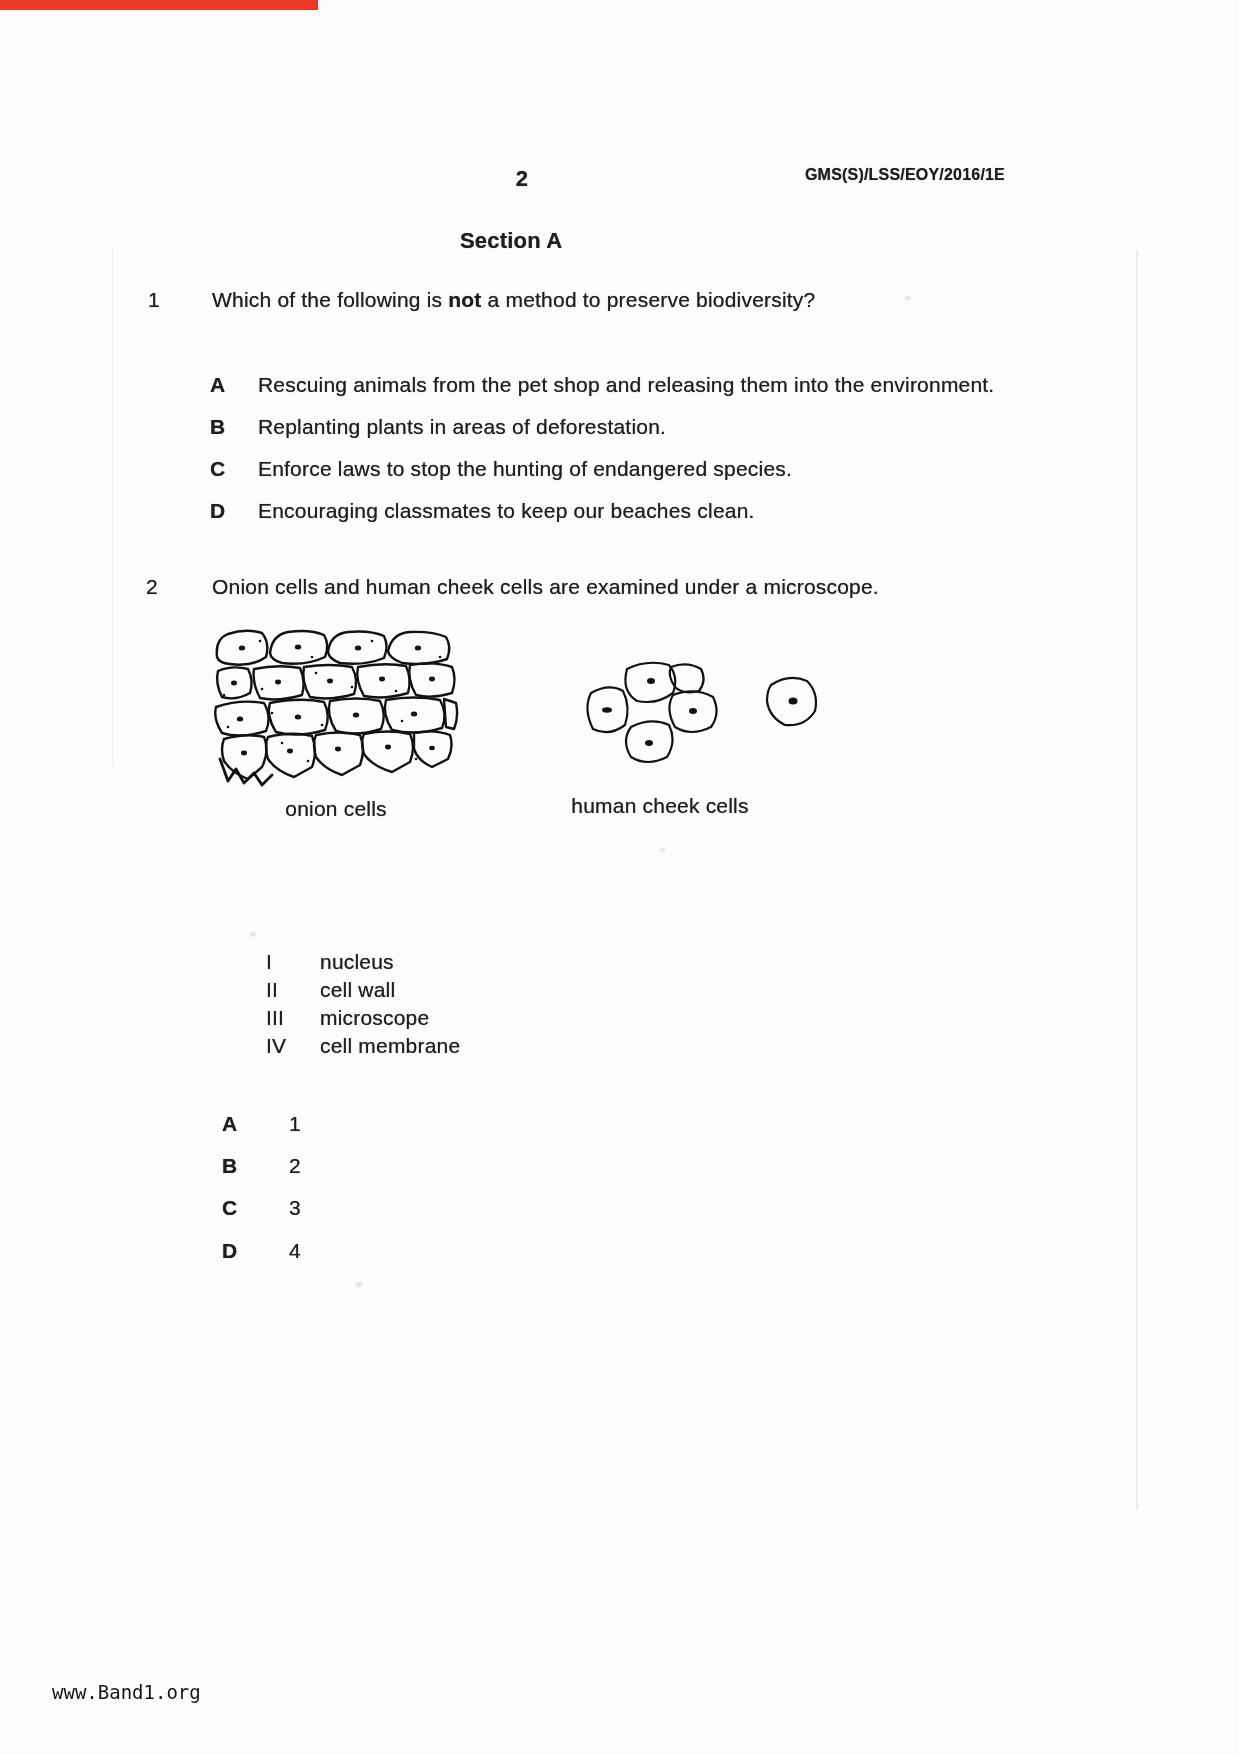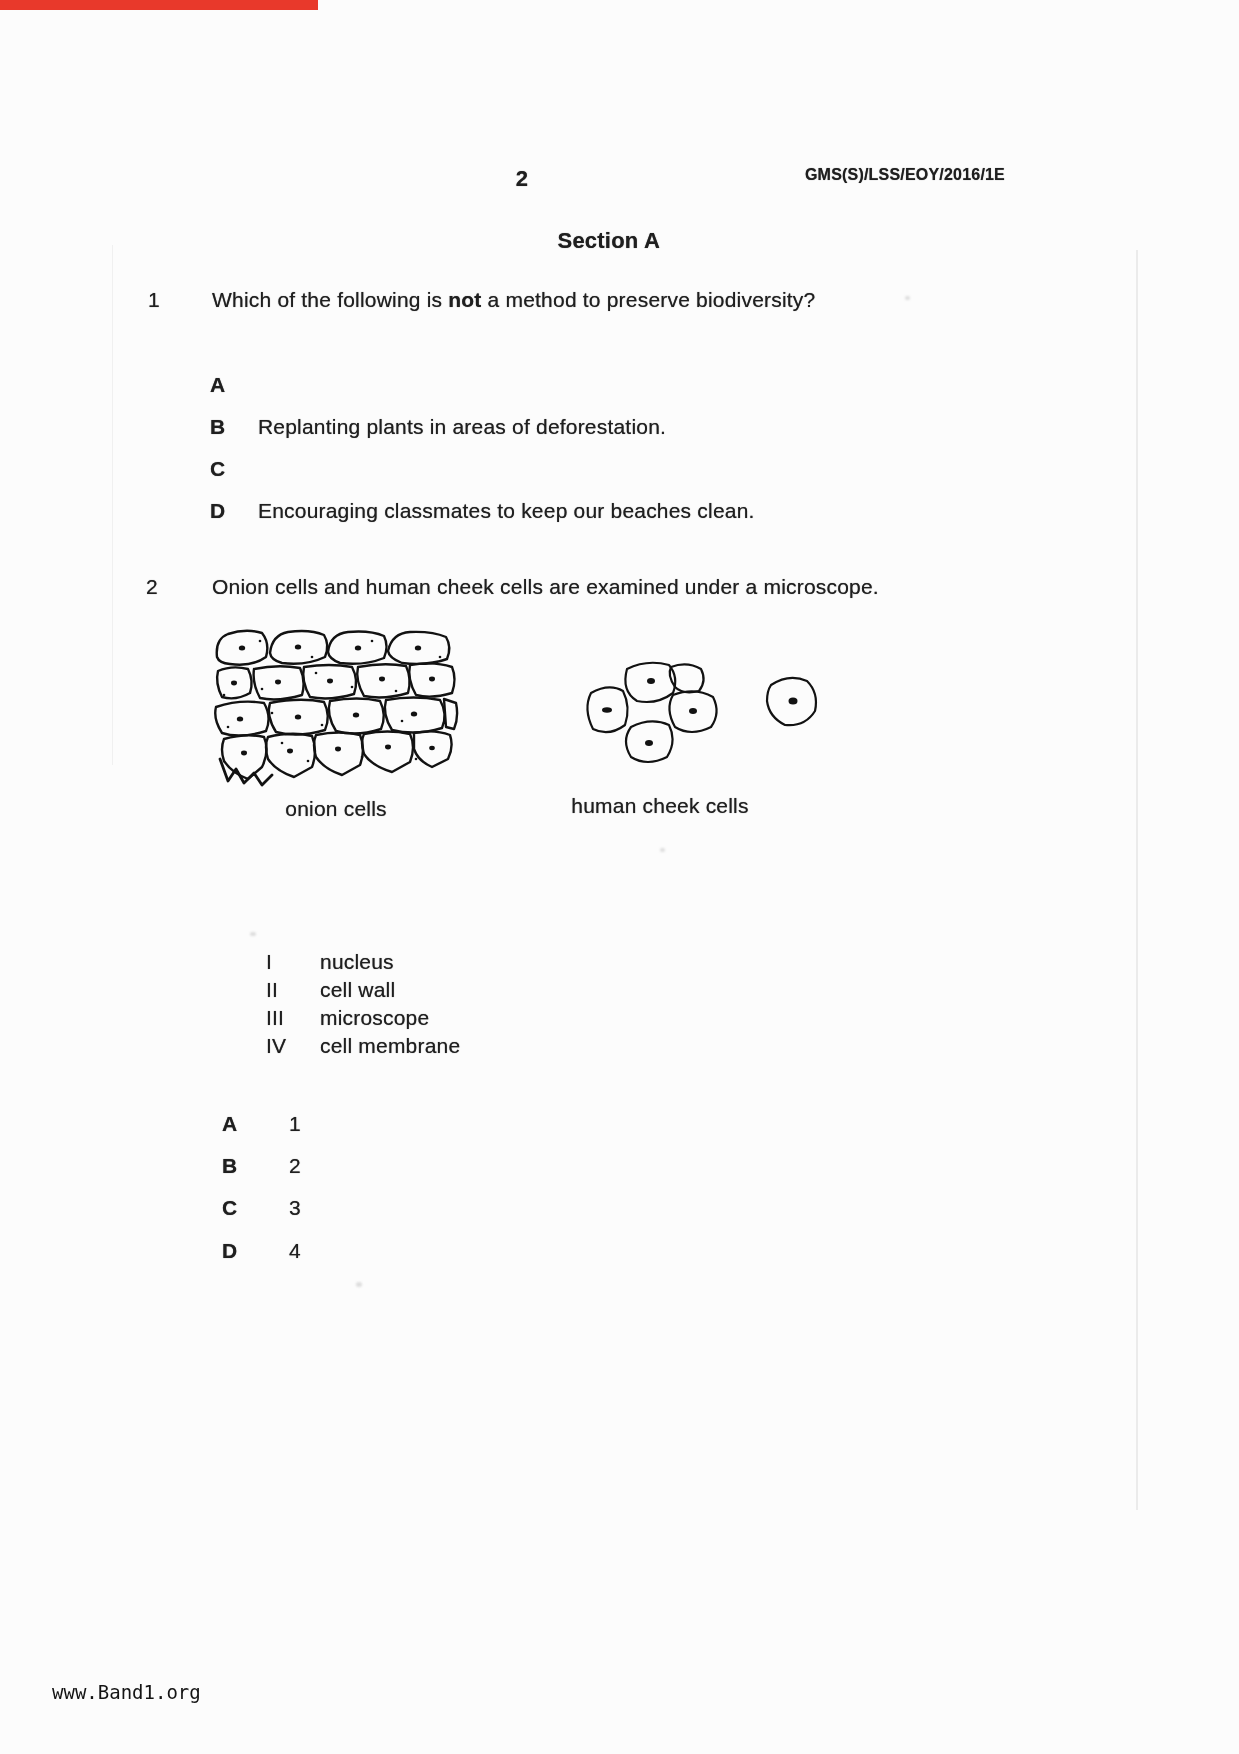--- a/index.html
+++ b/index.html
@@ -9,21 +9,21 @@
     background:var(--paper,#fcfcfc); overflow:hidden;
     font-family:"Liberation Sans", sans-serif;
     color:var(--ink,#1f1f1f);
   }
   .abs { position:absolute; white-space:nowrap; }
   .scan { text-shadow:0 0 0.8px rgba(25,25,25,0.75); letter-spacing:0.2px; }
   .top-strip { position:absolute; left:0; top:0; width:318px; height:10px; background:var(--top_strip,#e8392b); }
 
   .page-num   { left:492px; top:166px; width:60px; text-align:center; font-size:22px; font-weight:600; }
   .doc-ref    { left:705px; top:166px; width:300px; text-align:right; font-size:16px; font-weight:600; }
-  .section-title { left:460px; top:228px; width:200px; text-align:right; font-size:22px; font-weight:700; }
+  .section-title { left:460px; top:228px; width:200px; text-align:left; font-size:22px; font-weight:700; }
 
   .q-num  { font-size:21px; }
   .q-text { font-size:21px; }
   .q1-num  { left:148px; top:288px; }
   .q1-text { left:212px; top:288px; }
   .bold-inline { font-weight:700; }
 
   .opt-letter { font-size:21px; font-weight:600; }
   .opt-text   { font-size:21px; }
   .q1-optA-l { left:210px; top:373px; } .q1-optA-t { left:258px; top:373px; }
@@ -74,23 +74,25 @@
   <div class="top-strip"></div>
 
   <div class="abs scan page-num">2</div>
   <div class="abs scan doc-ref">GMS(S)/LSS/EOY/2016/1E</div>
   <div class="abs scan section-title">Section A</div>
 
   <div class="abs scan q-num q1-num">1</div>
   <div class="abs scan q-text q1-text"><span>Which of the following is </span><span class="bold-inline">not</span><span> a method to preserve biodiversity?</span></div>
 
   <div class="abs scan opt-letter q1-optA-l">A</div>
+  <div class="abs scan opt-text   q1-optA-t">Rescuing animals from the pet shop and releasing them into the environment.</div>
   <div class="abs scan opt-letter q1-optB-l">B</div>
   <div class="abs scan opt-text   q1-optB-t">Replanting plants in areas of deforestation.</div>
   <div class="abs scan opt-letter q1-optC-l">C</div>
+  <div class="abs scan opt-text   q1-optC-t">Enforce laws to stop the hunting of endangered species.</div>
   <div class="abs scan opt-letter q1-optD-l">D</div>
   <div class="abs scan opt-text   q1-optD-t">Encouraging classmates to keep our beaches clean.</div>
 
   <div class="abs scan q-num q2-num">2</div>
   <div class="abs scan q-text q2-text">Onion cells and human cheek cells are examined under a microscope.</div>
 
   <svg class="abs onion-img" viewBox="0 0 248 162">
     <g class="cellart" stroke-width="2.4">
       <path d="M5,30 Q3,12 16,7 Q34,1 50,6 Q58,16 54,30 Q40,40 18,37 Q7,36 5,30 Z"></path>
       <path d="M58,26 Q60,8 76,5 Q98,2 112,8 Q118,18 113,30 Q94,39 70,36 Q59,33 58,26 Z"></path>

